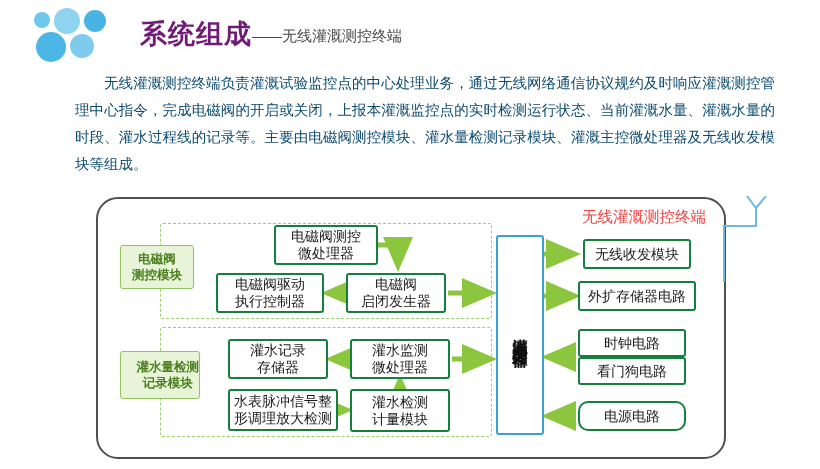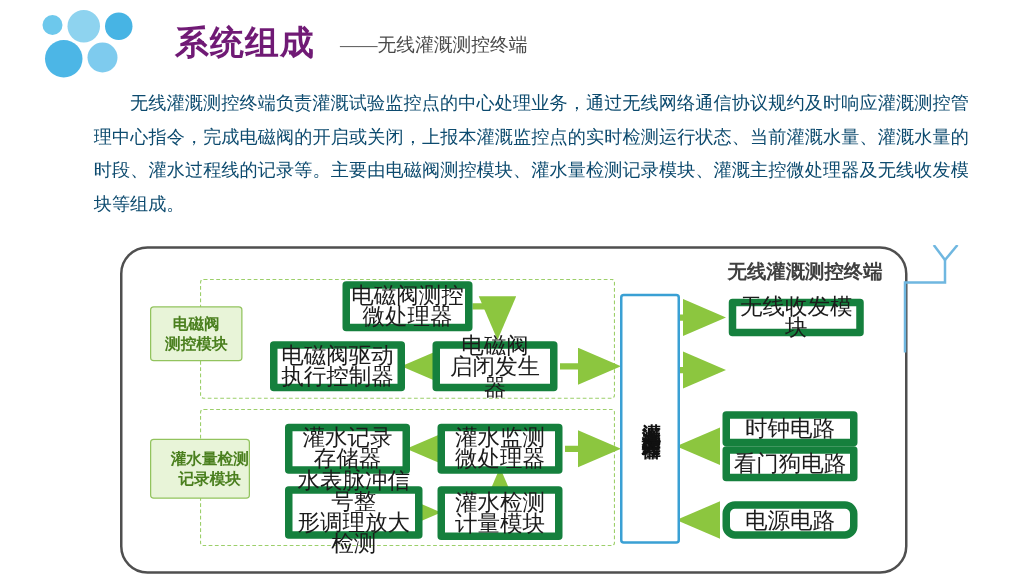--- a/index.html
+++ b/index.html
@@ -50,24 +50,23 @@
   }
   .title-main {
     font-size: 27px;
     font-weight: bold;
     color: #701a75;
     letter-spacing: 1px;
   }
   .title-sub {
     font-size: 15px;
     color: #4a4a4a;
-    margin-left: 20px;
+    margin-left: 0;
     position: relative;
     top: -2px;
-    font-family: Liberation Serif, serif;
   }
 
   
   .para {
     position: absolute;
     left: 75px;
     top: 70px;
     width: 700px;
     font-size: 14.5px;
     line-height: 27px;
@@ -85,22 +84,22 @@
     height: 258px;
     border: 2px solid #4f4f4f;
     border-radius: 22px;
     background: #ffffff;
   }
   .diagram-title {
     position: absolute;
     right: 18px;
     top: 8px;
     font-size: 15.5px;
-    font-weight: bold;
-    color: #404040;
+    font-weight: normal;
+    color: #ef4444;
   }
 
   
   .dashgroup {
     position: absolute;
     border: 1px dashed #9ccf6a;
     border-radius: 3px;
   }
   .g-valve  { left: 62px;  top: 24px;  width: 330px; height: 94px; }
   .g-water  { left: 62px;  top: 128px; width: 330px; height: 108px; }
@@ -119,25 +118,25 @@
     display: flex;
     align-items: center;
     justify-content: center;
   }
   .lbl-valve { left: 22px;  top: 46px;  width: 72px; height: 42px; }
   .lbl-water { left: 22px;  top: 152px; width: 78px; height: 46px; justify-content: flex-end; }
 
   
   .bbox {
     position: absolute;
-    border: 6px solid #15803d;
+    border: 2px solid #15803d;
     border-radius: 3px;
     background: #ffffff;
     color: #1b1b1b;
-    font-size: 18px;
+    font-size: 14px;
     line-height: 17px;
     text-align: center;
     display: flex;
     align-items: center;
     justify-content: center;
     box-sizing: border-box;
   }
 
   
   .bx-emc-micro  { left: 176px; top: 26px;  width: 104px; height: 40px; }
@@ -309,20 +308,21 @@
   <div class="bbox bx-w-meter">
     <div>
       <div>灌水检测</div>
       <div>计量模块</div>
     </div>
   </div>
 
   <div class="bx-core">灌溉主测控处理器</div>
 
   <div class="bbox bx-wireless">无线收发模块</div>
+  <div class="bbox bx-extmem">外扩存储器电路</div>
   <div class="bbox bx-clock">时钟电路</div>
   <div class="bbox bx-watchdog">看门狗电路</div>
   <div class="bbox bx-power">电源电路</div>
 </div>
 
 <svg class="antenna" viewBox="0 0 70 90">
   <path d="M8,86 L8,30 L40,30 L40,12" stroke="#6fb7e0" stroke-width="2" fill="none"></path>
   <path d="M40,12 L31,0" stroke="#6fb7e0" stroke-width="2" fill="none"></path>
   <path d="M40,12 L50,0" stroke="#6fb7e0" stroke-width="2" fill="none"></path>
 </svg>

